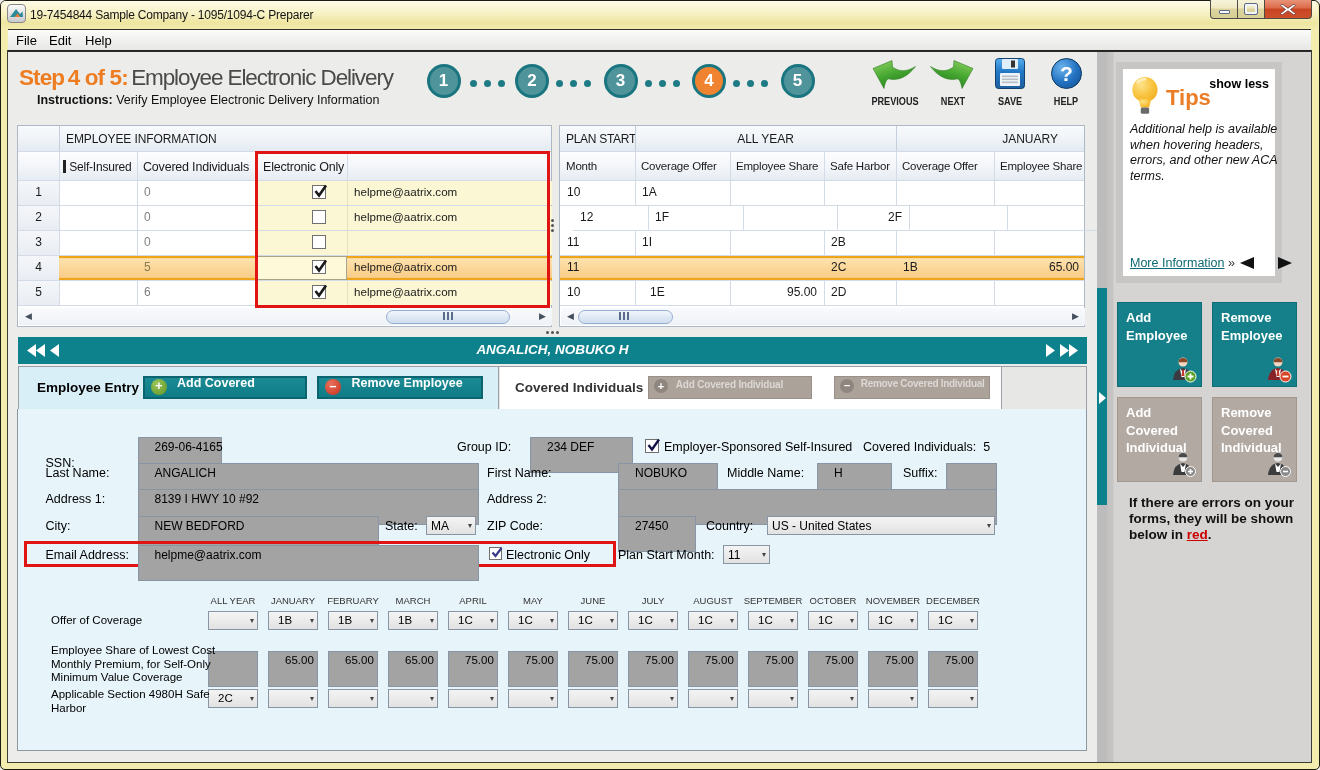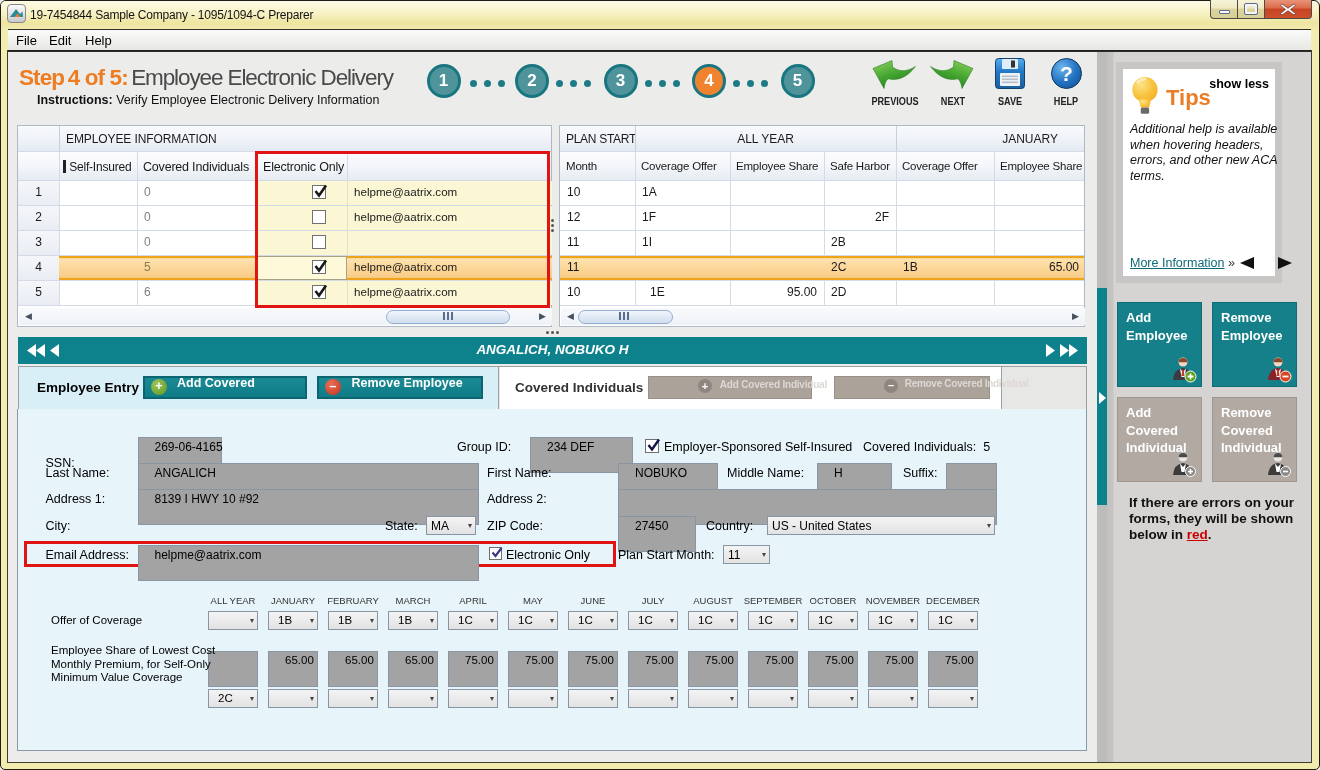--- a/index.html
+++ b/index.html
@@ -64,21 +64,21 @@
 
 
 #navbar { position:absolute; left:18px; top:337px; width:1069px; height:27px; background:#0d828d; color:#fff; }
 #navname { position:absolute; width:100%; top:5px; text-align:center; font-style:italic; font-weight:bold; font-size:13.5px; }
 
 
 #tabstrip { position:absolute; left:18px; top:366px; width:1069px; height:43px; background:#e7e7e5; border:1px solid #9aa0a6; border-bottom:none; }
 #tab1 { position:absolute; left:0px; top:0px; width:480px; height:43px; background:#d9eff8; border-right:1px solid #9aa0a6; }
 #tab2 { position:absolute; left:481px; top:0px; width:502px; height:43px; background:#fff; border-right:1px solid #9aa0a6; }
 .btn-teal { position:absolute; background:linear-gradient(180deg,#1a8a94,#0f7c86); border:2px solid #0a6570; color:#fff; font-weight:bold; font-size:12.5px; }
-.btn-gray { position:absolute; background:#aba29a; border:1px solid #9a9089; color:#fff; font-weight:bold; font-size:10px; white-space:nowrap;padding-left:44px; }
+.btn-gray { position:absolute; background:#aba29a; border:1px solid #9a9089; color:#fff; font-weight:bold; font-size:10px; white-space:nowrap; }
 .circ { display:inline-block; width:16px; height:16px; border-radius:50%; text-align:center; color:#fff; font-weight:bold; }
 
 
 #formpanel { position:absolute; left:17px; top:409px; width:1070px; height:342px; background:#e7f4fa; border:1px solid #8b97a3; border-top:none; }
 .flabel { position:absolute; font-size:12.5px; color:#000; white-space:nowrap; }
 .finput { position:absolute; height:36px; background:#a3a3a3; border:1px solid #8795a5; font-size:12px; color:#000; padding:2px 16px; white-space:nowrap; }
 .fdrop  { position:absolute; height:19px; border:1px solid #8795a5; background:linear-gradient(180deg,#f4f4f4,#e2e2e2); font-size:12px; color:#000; padding:2px 4px; }
 .chev { position:absolute; right:3px; top:4px; font-size:8px; color:#444; }
 .cbx { position:absolute; width:14px; height:14px; background:#fff; border:1px solid #707070; }
 .cbx svg { position:absolute; left:0px; top:-2px; }
@@ -334,21 +334,21 @@
     <div class="gcell" style="left:170px;width:94px;"></div>
     <div class="gcell" style="left:264px;width:72px;"></div>
     <div class="gcell" style="left:336px;width:98px;"></div>
     <div class="gcell" style="left:434px;width:92px;"></div>
     <div class="vline" style="left:75px;"></div>
       <div class="vline" style="left:170px;"></div>
       <div class="vline" style="left:264px;"></div>
       <div class="vline" style="left:336px;"></div>
       <div class="vline" style="left:434px;"></div>
   </div>
-  <div class="grow" style="top:80px; height:25px;">
+  <div class="grow" style="top:80px; height:25px;margin-left:13px;">
     <div class="gcell" style="left:0;width:75px;">12</div>
     <div class="gcell" style="left:75px;width:95px;">1F</div>
     <div class="gcell" style="left:170px;width:94px;"></div>
     <div class="gcell" style="left:264px;width:72px;text-align:right;">2F</div>
     <div class="gcell" style="left:336px;width:98px;"></div>
     <div class="gcell" style="left:434px;width:92px;"></div>
     <div class="vline" style="left:75px;"></div>
       <div class="vline" style="left:170px;"></div>
       <div class="vline" style="left:264px;"></div>
       <div class="vline" style="left:336px;"></div>
@@ -536,20 +536,21 @@
   <div class="finput" style="left:600px;top:54px;width:100px;">NOBUKO</div>
   <div class="flabel" style="left:709px;top:57px;">Middle Name:</div>
   <div class="finput" style="left:799px;top:54px;width:75px;">H</div>
   <div class="flabel" style="left:885px;top:57px;">Suffix:</div>
   <div class="finput" style="left:928px;top:54px;width:51px;"></div>
   <div class="flabel" style="left:27.5px;top:83px;">Address 1:</div>
   <div class="finput" style="left:119.5px;top:80px;width:341px;">8139 I HWY 10 #92</div>
   <div class="flabel" style="left:469px;top:83px;">Address 2:</div>
   <div class="finput" style="left:600px;top:80px;width:379px;"></div>
   <div class="flabel" style="left:27.5px;top:110px;">City:</div>
+  <div class="finput" style="left:119.5px;top:107px;width:241px;">NEW BEDFORD</div>
   <div class="flabel" style="left:367px;top:110px;">State:</div>
   <div class="fdrop" style="left:408px;top:107px;width:50px;">MA<span class="chev">▾</span></div>
   <div class="flabel" style="left:469px;top:110px;">ZIP Code:</div>
   <div class="finput" style="left:600px;top:107px;width:78px;">27450</div>
   <div class="flabel" style="left:688px;top:110px;">Country:</div>
   <div class="fdrop" style="left:749px;top:107px;width:228px;">US - United States<span class="chev">▾</span></div>
   <div class="redbox" style="left:6px;top:132px;width:592px;height:26px;"></div>
   <div class="flabel" style="left:27.5px;top:139px;">Email Address:</div>
   <div class="finput" style="left:119.5px;top:136px;width:341px;">helpme@aatrix.com</div>
   <div class="cbx" style="left:471px;top:138px;width:13px;height:13px;">
@@ -633,13 +634,14 @@
       <span class="chev">▾</span>
     </div>
   <div class="fdrop" style="left:850px;top:280px;width:50px;padding-left:9px;font-size:11.5px;">
       <span class="chev">▾</span>
     </div>
   <div class="fdrop" style="left:910px;top:280px;width:50px;padding-left:9px;font-size:11.5px;">
       <span class="chev">▾</span>
     </div>
   <div class="flabel" style="left:33px;top:205px;font-size:11.5px;">Offer of Coverage</div>
   <div class="flabel" style="left:33px;top:235px;font-size:11.5px;white-space:normal;width:165px;line-height:13.5px;">Employee Share of Lowest Cost Monthly Premium, for Self-Only Minimum Value Coverage</div>
+  <div class="flabel" style="left:33px;top:279px;font-size:11.5px;white-space:normal;width:165px;line-height:13.5px;">Applicable Section 4980H Safe Harbor</div>
 </div>
 
 </body></html>

